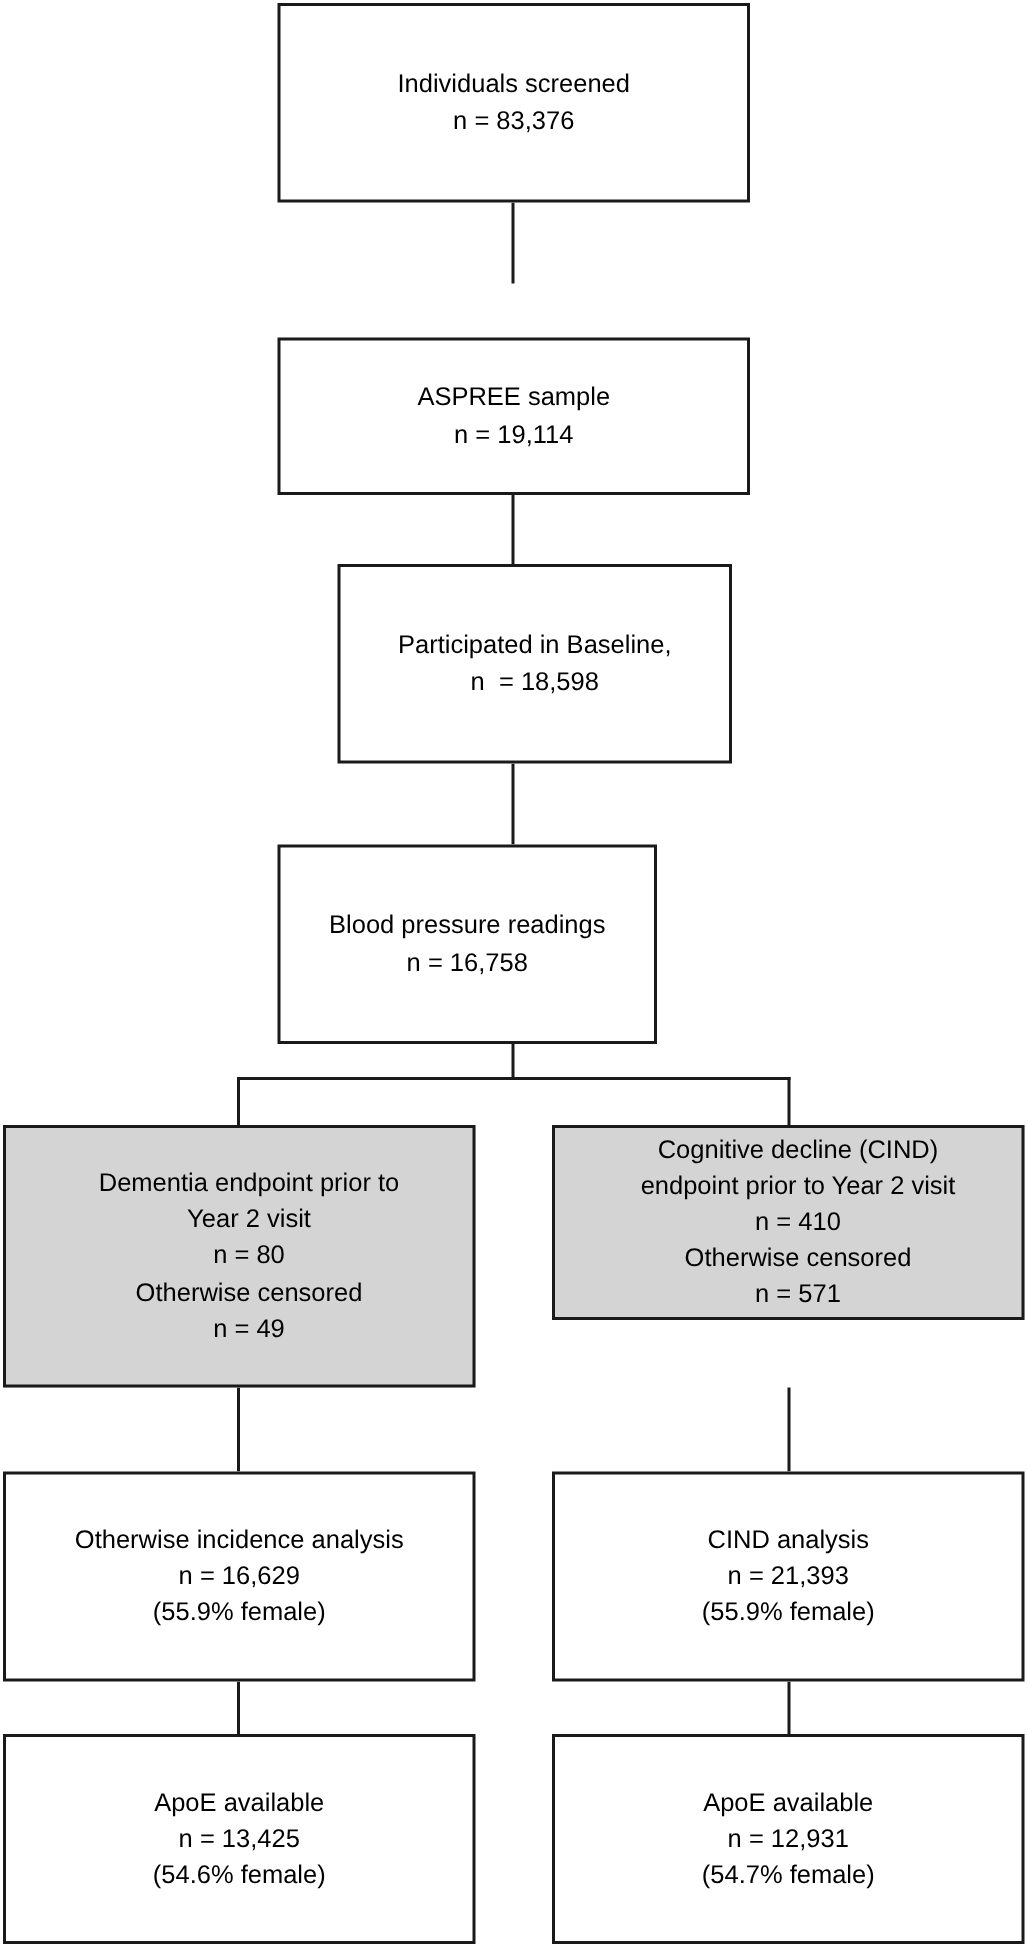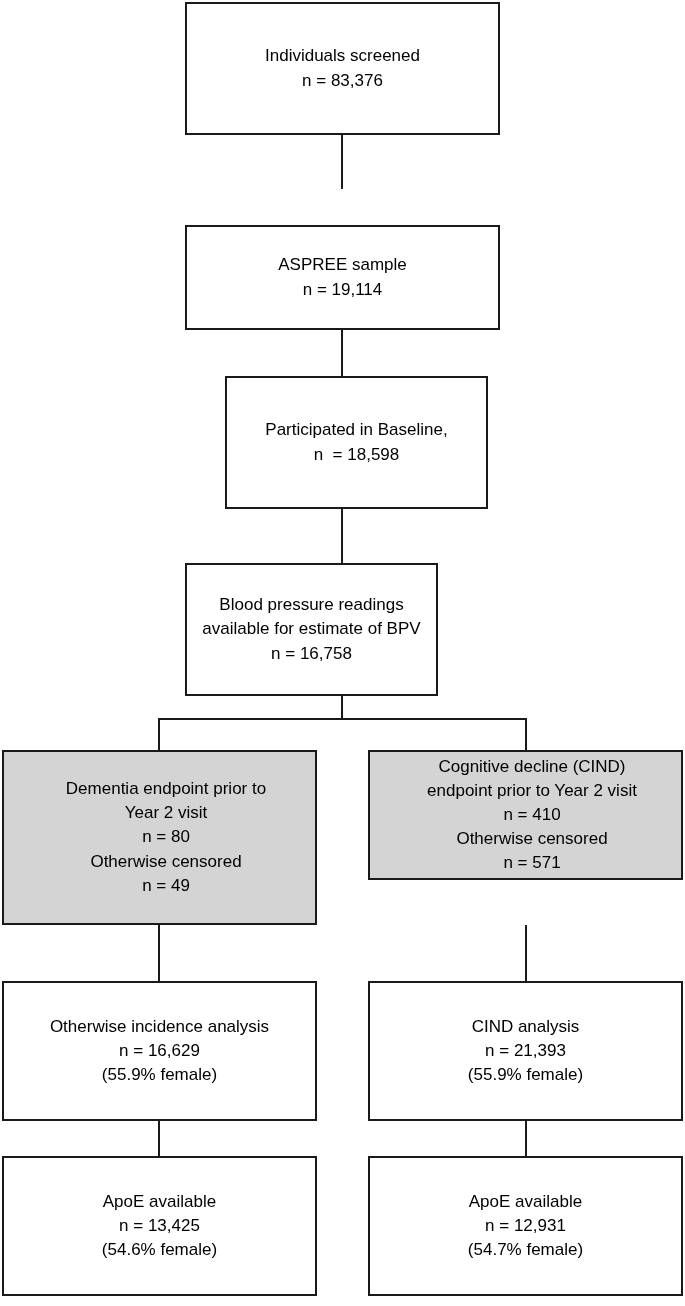--- a/index.html
+++ b/index.html
@@ -101,21 +101,20 @@
     <span class="line">n = 19,114</span>
   </div>
 
   <div id="n-visits" class="node">
     <span class="line">Participated in Baseline,</span>
     <span class="line">n  = 18,598</span>
   </div>
 
   <div id="n-bp" class="node">
     <span class="line">Blood pressure readings</span>
-    <span class="line">available for estimate of BPV</span>
     <span class="line">n = 16,758</span>
   </div>
 
   <div id="n-dementia-ep" class="node shaded">
     <span class="line">Dementia endpoint prior to</span>
     <span class="line">Year 2 visit</span>
     <span class="line">n = 80</span>
     <span class="line">Otherwise censored</span>
     <span class="line">n = 49</span>
   </div>

